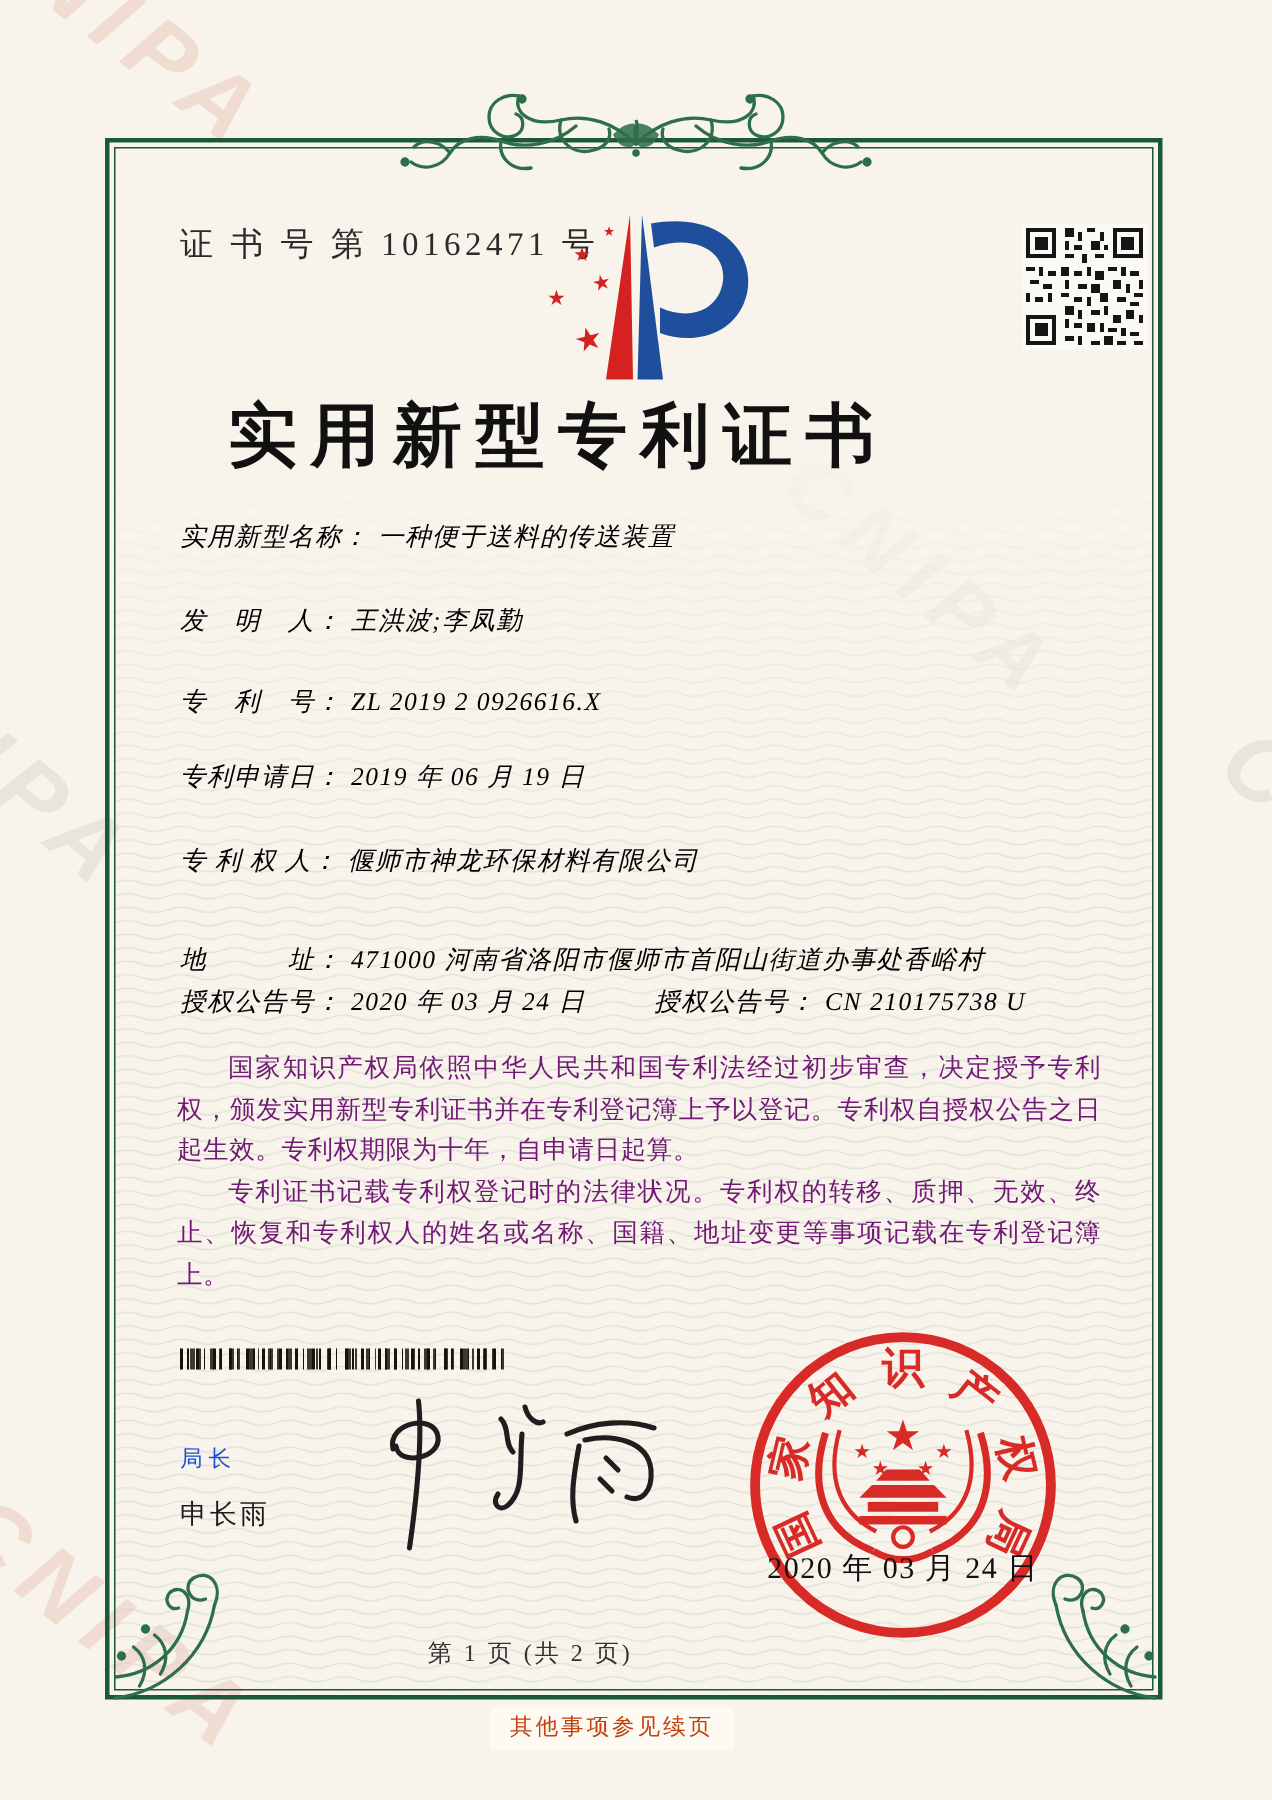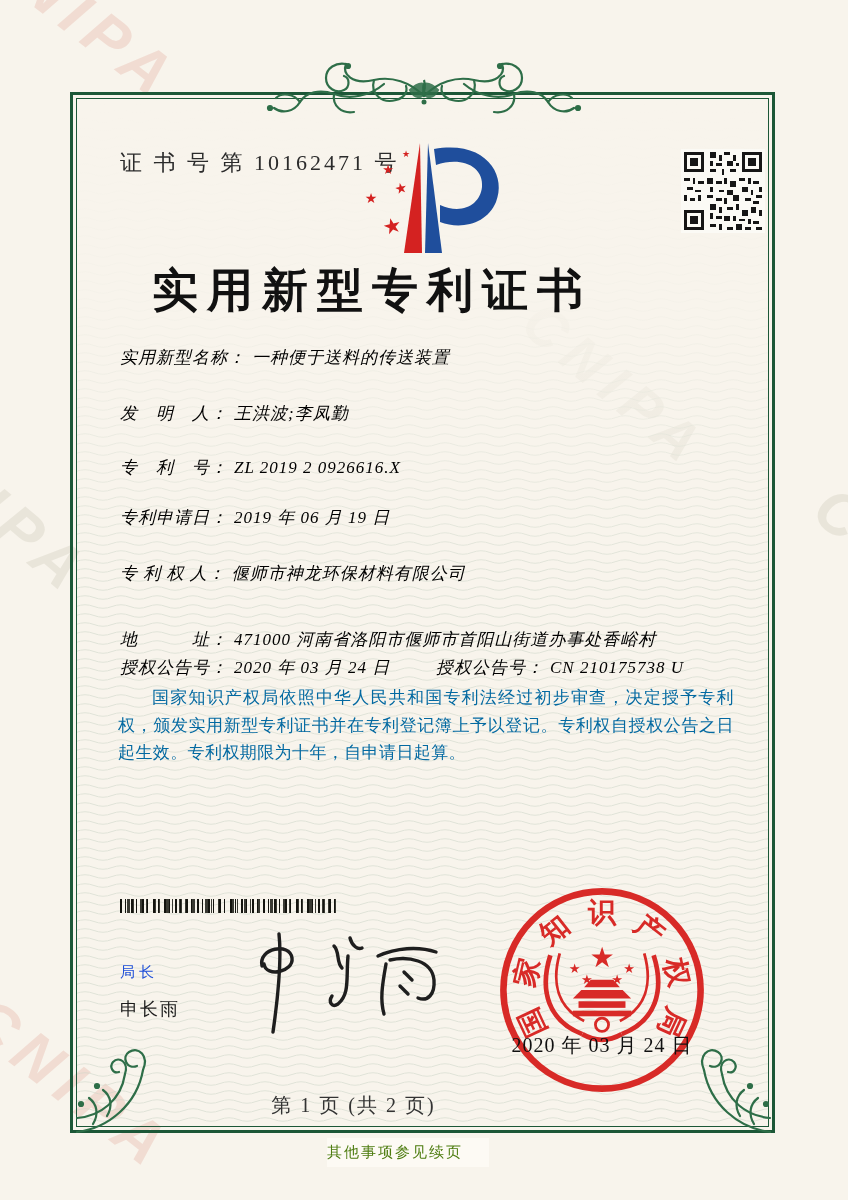--- a/index.html
+++ b/index.html
@@ -37,45 +37,45 @@
   .logo { left:344px; top:134px; width:165px; height:128px; }
 
   .title { left:70px; top:260px; width:604px; text-align:center;
     font-size:46px; font-weight:bold; letter-spacing:9px; color:#111; }
 
   .row { left:120px; font-size:17px; color:#000000; white-space:nowrap; letter-spacing:1px;font-style:italic; }
   .row .val { margin-left:6px; }
   .r1{top:346px}.r2{top:402px}.r3{top:456px}.r4{top:506px}.r5{top:562px}.r6{top:628px}
   .r7{top:656px}.r7b{left:436px;top:656px}
 
-  .paras { left:118px; top:684px; width:616px; font-size:17px; line-height:27.5px;
-    color:#0369a1; text-align:justify; letter-spacing:.4px; }
+  .paras { left:118px; top:698px; width:616px; font-size:17px; line-height:27.5px;
+    color:#701a75; text-align:justify; letter-spacing:.4px; }
   .paras p { text-indent:2em; }
 
   .barcode { left:120px; top:899px; width:216px; height:14px;
     background-image:
       repeating-linear-gradient(90deg,#14140f 0 2px,transparent 2px 5px,#14140f 5px 6px,transparent 6px 11px),
       repeating-linear-gradient(90deg,#3a3a33 0 1px,transparent 1px 7px,#3a3a33 7px 10px,transparent 10px 13px);
   }
 
   .sig-role { left:120px; top:963px; font-size:15px; letter-spacing:4px; color:#1d4ed8;
     font-family:"Liberation Sans","DejaVu Sans",sans-serif; }
   .sig-name { left:120px; top:997px; font-size:18px; letter-spacing:2px; color:#1c1c1c;
     font-family:Liberation Sans, sans-serif;text-align:center; }
   .signature { left:232px; top:926px; width:230px; height:118px; }
 
   .seal { left:494px; top:882px; width:216px; height:216px; opacity:.95; }
   .seal-date { left:494px; top:1032px; width:216px; text-align:center;
     font-size:20px; color:#101010; letter-spacing:1px; }
 
   .page-info { left:70px; top:1092px; width:567px; text-align:center;
-    font-size:20px; letter-spacing:2px; color:#333; }
+    font-size:16px; letter-spacing:2px; color:#333; }
 
   .note-box { left:327px; top:1138px; width:162px; height:29px; background:#fdfaf4;
-    text-align:left; line-height:29px; font-size:15px; color:#4d7c0f; letter-spacing:2px; }
+    text-align:center; line-height:29px; font-size:15px; color:#c2410c; letter-spacing:2px; }
 
   .orn { pointer-events:none; }
   .orn-top { left:234px; top:62px; width:380px; height:76px; }
   .orn-bl { left:73px; top:1044px; width:92px; height:92px; }
   .orn-br { left:682px; top:1044px; width:92px; height:92px; }
 
   svg text.seal-ch { font-size:30px; font-weight:bold; font-family:"Liberation Serif","DejaVu Serif",serif; }
 </style>
 </head>
 <body>
@@ -184,20 +184,21 @@
 </div>
 <div class="abs row r7">
   <span class="lbl">授权公告号：</span><span class="val">2020 年 03 月 24 日</span>
 </div>
 <div class="abs row r7b">
   <span class="lbl">授权公告号：</span><span class="val">CN 210175738 U</span>
 </div>
 
 <div class="abs paras">
   <p>国家知识产权局依照中华人民共和国专利法经过初步审查，决定授予专利权，颁发实用新型专利证书并在专利登记簿上予以登记。专利权自授权公告之日起生效。专利权期限为十年，自申请日起算。</p>
+  <p>专利证书记载专利权登记时的法律状况。专利权的转移、质押、无效、终止、恢复和专利权人的姓名或名称、国籍、地址变更等事项记载在专利登记簿上。</p>
 </div>
 
 <div class="abs barcode"></div>
 
 <div class="abs sig-role">局长</div>
 <div class="abs sig-name">申长雨</div>
 <svg class="abs signature" viewBox="0 0 230 118">
   <g stroke="#1e1e1e" stroke-width="3.4" fill="none" stroke-linecap="round" stroke-linejoin="round">
     <path d="M30,40 C26,22 58,16 60,32 C62,46 34,52 32,38"></path>
     <path d="M47,8 C50,36 45,78 41,106"></path>

